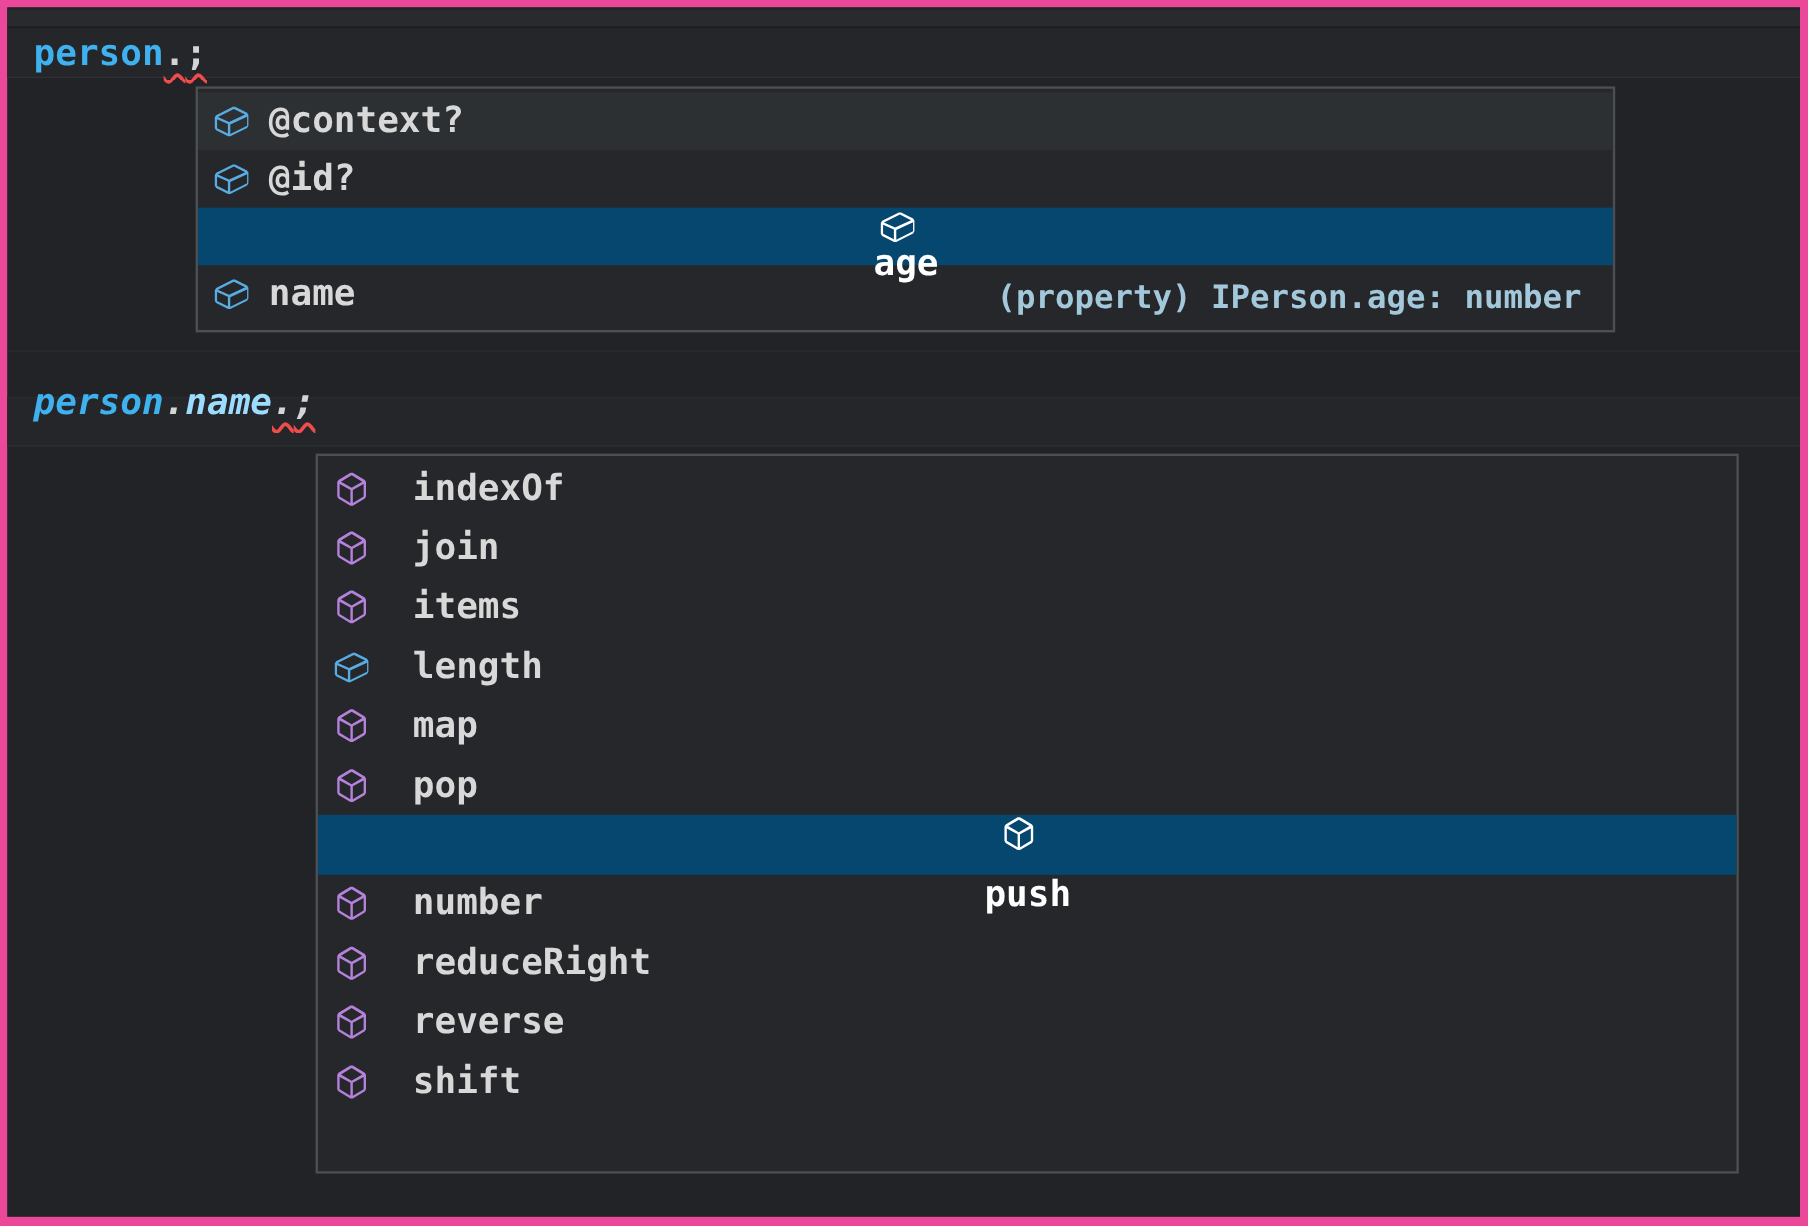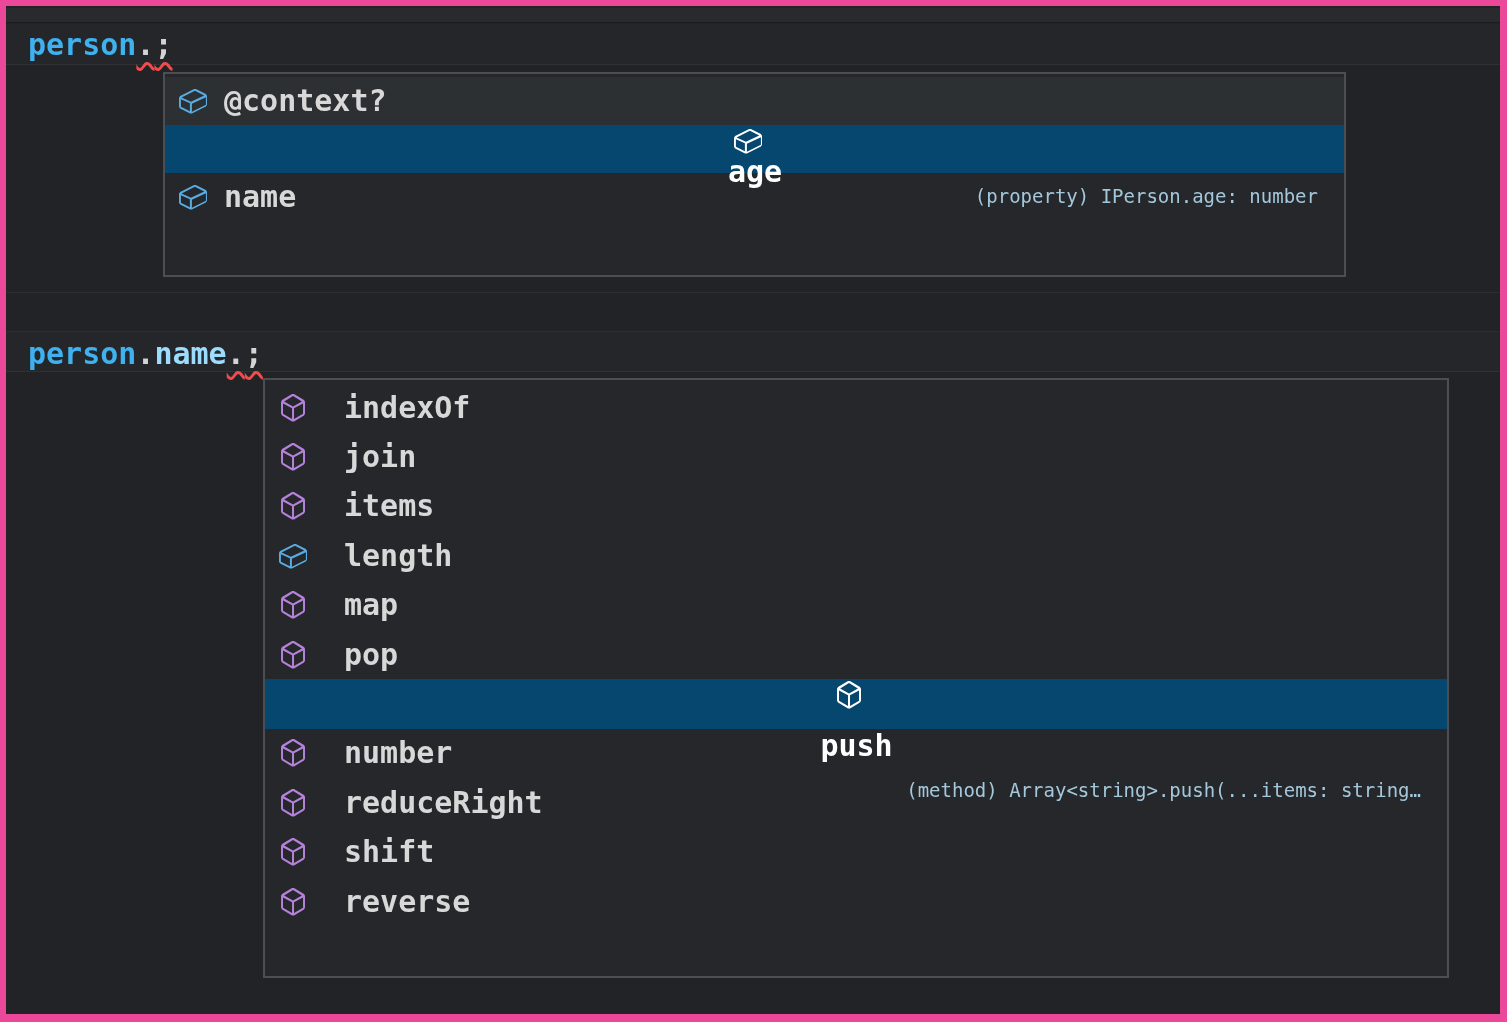--- a/index.html
+++ b/index.html
@@ -23,21 +23,21 @@
   .band.line1-band{top:18px;height:41px;background:#242629;border-bottom:1px solid #2f3134;}
   .band.gap-line{top:286px;height:1px;background:#2b2d30;}
   .band.line2-band{top:325px;height:41px;background:#242629;border-top:1px solid #2b2d30;border-bottom:1px solid #2f3134;}
 
   .code-line{
     position:absolute;
     font-size:30px;font-weight:bold;line-height:41px;
     white-space:pre;letter-spacing:0;
   }
   .code-line.l1{left:22px;top:18px;height:41px;}
-  .code-line.l2{left:22px;top:327px;height:41px;}
+  .code-line.l2{left:22px;top:309px;height:41px;font-style:italic;}
   .tok-variable{color:var(--variable-blue,#3fb1ee);}
   .tok-property{color:var(--property-blue,#9cdcfe);}
   .tok-punct{color:#d4d4d4;}
   .tok-error{color:#d4d4d4;text-decoration:underline wavy var(--error-squiggle,#f14c4c) 2.5px;text-underline-offset:7px;text-decoration-skip-ink:none;}
 
   .suggest{
     position:absolute;
     background:var(--popup-background,#26272a);
     border:2px solid #4b4e52;
     padding:3px 0;
@@ -61,22 +61,22 @@
   .kind-method .s-icon{color:var(--method-icon,#b582db);}
   .s-row.selected .s-icon{color:var(--selected-icon,#ffffff);}
   .s-label{
     margin-left:15px;
     font-size:30px;font-weight:bold;color:#d8d8d8;line-height:1;
     white-space:pre;
   }
   .s-row.selected .s-label{color:#ffffff;}
   .s-detail{
     margin-left:auto;
-    font-size:19px;color:var(--detail-text,#a3c8dc);
-    white-space:pre;line-height:1;
+    font-size:27px;color:var(--detail-text,#a3c8dc);
+    white-space:pre;line-height:1;font-weight:bold;
   }
 </style>
 </head>
 <body>
 
 <div class="screen">
   <div class="editor">
 
     <div class="band top-strip"></div>
     <div class="band line1-band"></div>
@@ -87,20 +87,29 @@
     <div class="suggest p1">
         <div class="s-row kind-field hover">
     <span class="s-icon">
             <svg viewBox="0 0 16 16" xmlns="http://www.w3.org/2000/svg">
               <path fill="currentColor" d="M14.45 4.5l-5-2.5h-.9l-7 3.5-.55.89v4.5l.55.9 5 2.5h.9l7-3.5.55-.9v-4.5l-.55-.89zm-8 8.64l-4.5-2.25V7.17l4.5 2v3.97zm.5-4.8L2.29 6.23l6.66-3.34 4.67 2.34-6.67 3.11zm7.5 1.55l-7 3.47V9.37l7-3.27v3.79z"></path>
             </svg>
           </span>
     <span class="s-label">@context?</span>
 
   </div>
+        <div class="s-row kind-field">
+    <span class="s-icon">
+            <svg viewBox="0 0 16 16" xmlns="http://www.w3.org/2000/svg">
+              <path fill="currentColor" d="M14.45 4.5l-5-2.5h-.9l-7 3.5-.55.89v4.5l.55.9 5 2.5h.9l7-3.5.55-.9v-4.5l-.55-.89zm-8 8.64l-4.5-2.25V7.17l4.5 2v3.97zm.5-4.8L2.29 6.23l6.66-3.34 4.67 2.34-6.67 3.11zm7.5 1.55l-7 3.47V9.37l7-3.27v3.79z"></path>
+            </svg>
+          </span>
+    <span class="s-label">@id?</span>
+
+  </div>
         <div class="s-row kind-field selected">
     <span class="s-icon">
             <svg viewBox="0 0 16 16" xmlns="http://www.w3.org/2000/svg">
               <path fill="currentColor" d="M14.45 4.5l-5-2.5h-.9l-7 3.5-.55.89v4.5l.55.9 5 2.5h.9l7-3.5.55-.9v-4.5l-.55-.89zm-8 8.64l-4.5-2.25V7.17l4.5 2v3.97zm.5-4.8L2.29 6.23l6.66-3.34 4.67 2.34-6.67 3.11zm7.5 1.55l-7 3.47V9.37l7-3.27v3.79z"></path>
             </svg>
           </span>
     <span class="s-label">age</span>
     <span class="s-detail">(property) IPerson.age: number</span>
   </div>
         <div class="s-row kind-field">
@@ -170,21 +179,20 @@
     <span class="s-label">pop</span>
 
   </div>
         <div class="s-row kind-method selected">
     <span class="s-icon">
             <svg viewBox="0 0 16 16" xmlns="http://www.w3.org/2000/svg">
               <path fill="currentColor" d="M13.51 4l-5-3h-1l-5 3-.49.86v6l.49.85 5 3h1l5-3 .49-.85v-6l-.49-.86zm-6 9.56l-4.5-2.7V5.7l4.5 2.45v5.41zm.5-6.28L3.58 4.7l4.43-2.66 4.43 2.66-4.43 2.58zm5 3.58l-4.5 2.7V8.15l4.5-2.45v5.16z"></path>
             </svg>
           </span>
     <span class="s-label">push</span>
-    <span class="s-detail">(method) Array&lt;string&gt;.push(...items: string…</span>
   </div>
         <div class="s-row kind-method">
     <span class="s-icon">
             <svg viewBox="0 0 16 16" xmlns="http://www.w3.org/2000/svg">
               <path fill="currentColor" d="M13.51 4l-5-3h-1l-5 3-.49.86v6l.49.85 5 3h1l5-3 .49-.85v-6l-.49-.86zm-6 9.56l-4.5-2.7V5.7l4.5 2.45v5.41zm.5-6.28L3.58 4.7l4.43-2.66 4.43 2.66-4.43 2.58zm5 3.58l-4.5 2.7V8.15l4.5-2.45v5.16z"></path>
             </svg>
           </span>
     <span class="s-label">number</span>
 
   </div>
@@ -196,28 +204,28 @@
           </span>
     <span class="s-label">reduceRight</span>
 
   </div>
         <div class="s-row kind-method">
     <span class="s-icon">
             <svg viewBox="0 0 16 16" xmlns="http://www.w3.org/2000/svg">
               <path fill="currentColor" d="M13.51 4l-5-3h-1l-5 3-.49.86v6l.49.85 5 3h1l5-3 .49-.85v-6l-.49-.86zm-6 9.56l-4.5-2.7V5.7l4.5 2.45v5.41zm.5-6.28L3.58 4.7l4.43-2.66 4.43 2.66-4.43 2.58zm5 3.58l-4.5 2.7V8.15l4.5-2.45v5.16z"></path>
             </svg>
           </span>
+    <span class="s-label">reverse</span>
+
+  </div>
+        <div class="s-row kind-method">
+    <span class="s-icon">
+            <svg viewBox="0 0 16 16" xmlns="http://www.w3.org/2000/svg">
+              <path fill="currentColor" d="M13.51 4l-5-3h-1l-5 3-.49.86v6l.49.85 5 3h1l5-3 .49-.85v-6l-.49-.86zm-6 9.56l-4.5-2.7V5.7l4.5 2.45v5.41zm.5-6.28L3.58 4.7l4.43-2.66 4.43 2.66-4.43 2.58zm5 3.58l-4.5 2.7V8.15l4.5-2.45v5.16z"></path>
+            </svg>
+          </span>
     <span class="s-label">shift</span>
 
   </div>
-        <div class="s-row kind-method">
-    <span class="s-icon">
-            <svg viewBox="0 0 16 16" xmlns="http://www.w3.org/2000/svg">
-              <path fill="currentColor" d="M13.51 4l-5-3h-1l-5 3-.49.86v6l.49.85 5 3h1l5-3 .49-.85v-6l-.49-.86zm-6 9.56l-4.5-2.7V5.7l4.5 2.45v5.41zm.5-6.28L3.58 4.7l4.43-2.66 4.43 2.66-4.43 2.58zm5 3.58l-4.5 2.7V8.15l4.5-2.45v5.16z"></path>
-            </svg>
-          </span>
-    <span class="s-label">reverse</span>
-
-  </div>
       </div>
 
   </div>
 </div>
 
 </body></html>

